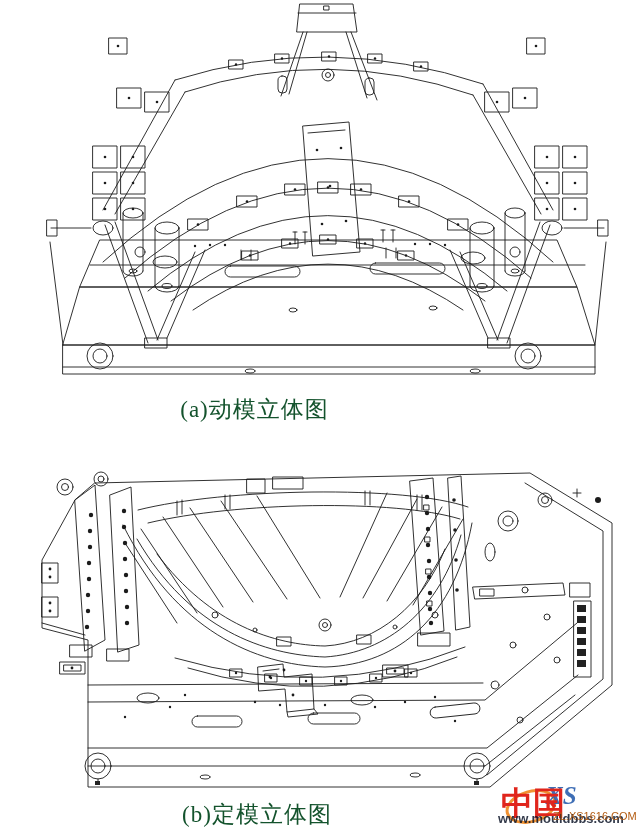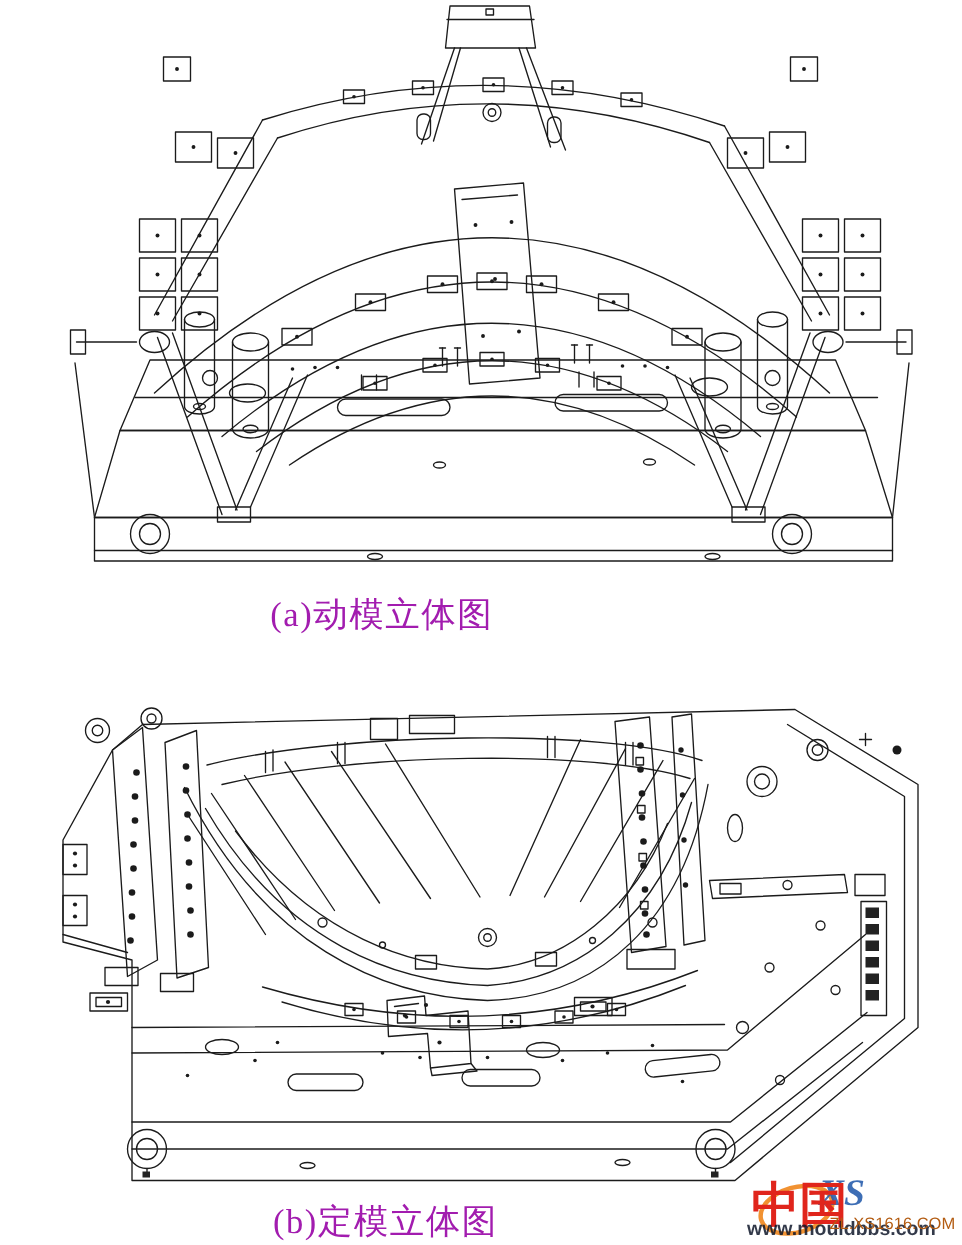--- a/index.html
+++ b/index.html
@@ -7,21 +7,21 @@
     width:641px;height:830px;position:relative;overflow:hidden;
     background:#ffffff;
     font-family:"Liberation Serif","DejaVu Serif",serif;
   }
   .fig{position:absolute;}
   .ln path,.ln rect,.ln circle,.ln ellipse,.ln line{fill:none;stroke:#1b1b1b;stroke-width:0.9;stroke-linejoin:round;stroke-linecap:round;}
   .dots circle{fill:#1b1b1b;stroke:none;}
   .fill222 rect{fill:#222;stroke:none;}
   .caption{
     position:absolute;left:0;width:529px;text-align:center;
-    font-size:23px;color:#a21caf;letter-spacing:1px;white-space:nowrap;
+    font-size:23px;color:#14532d;letter-spacing:1px;white-space:nowrap;
   }
   .caption-a{top:394px;padding-right:20px;box-sizing:border-box;}
   .caption-b{top:799px;padding-right:15px;box-sizing:border-box;}
   .watermark{position:absolute;left:497px;top:782px;width:144px;height:48px;overflow:hidden;}
   .wm-swoosh{
     position:absolute;left:8px;top:8px;width:46px;height:27px;
     border:3px solid #f0861c;border-radius:50%;transform:rotate(-16deg);z-index:1;opacity:.9;
   }
   .wm-letters{
     position:absolute;left:18px;top:0px;z-index:2;

